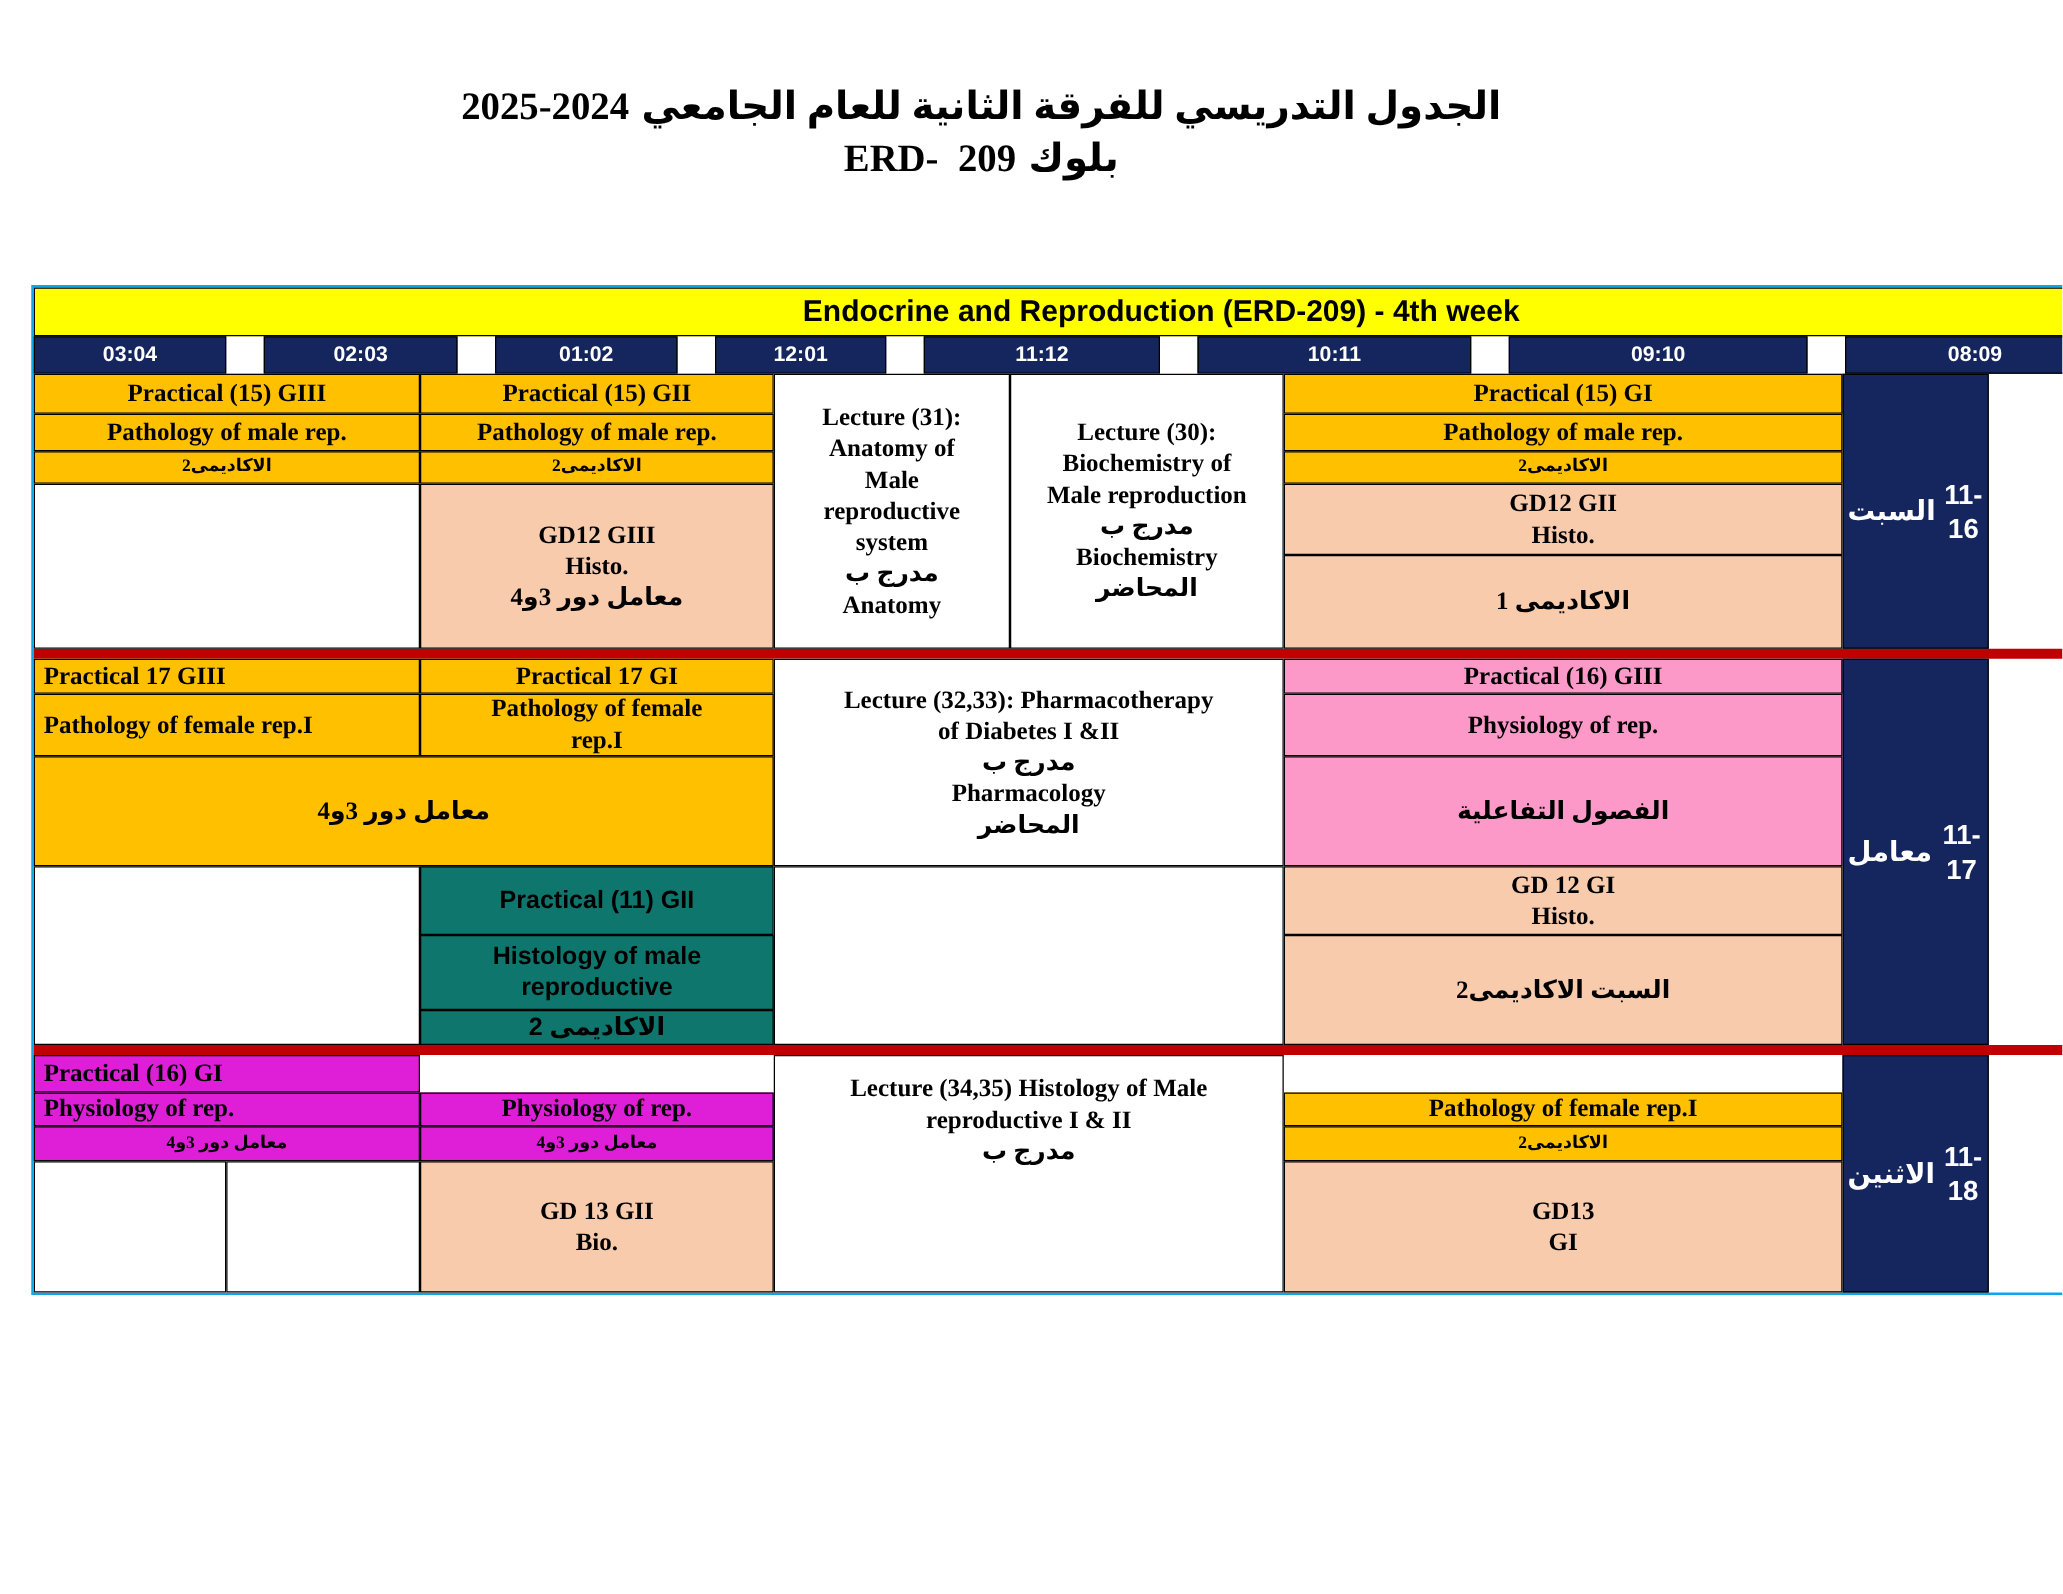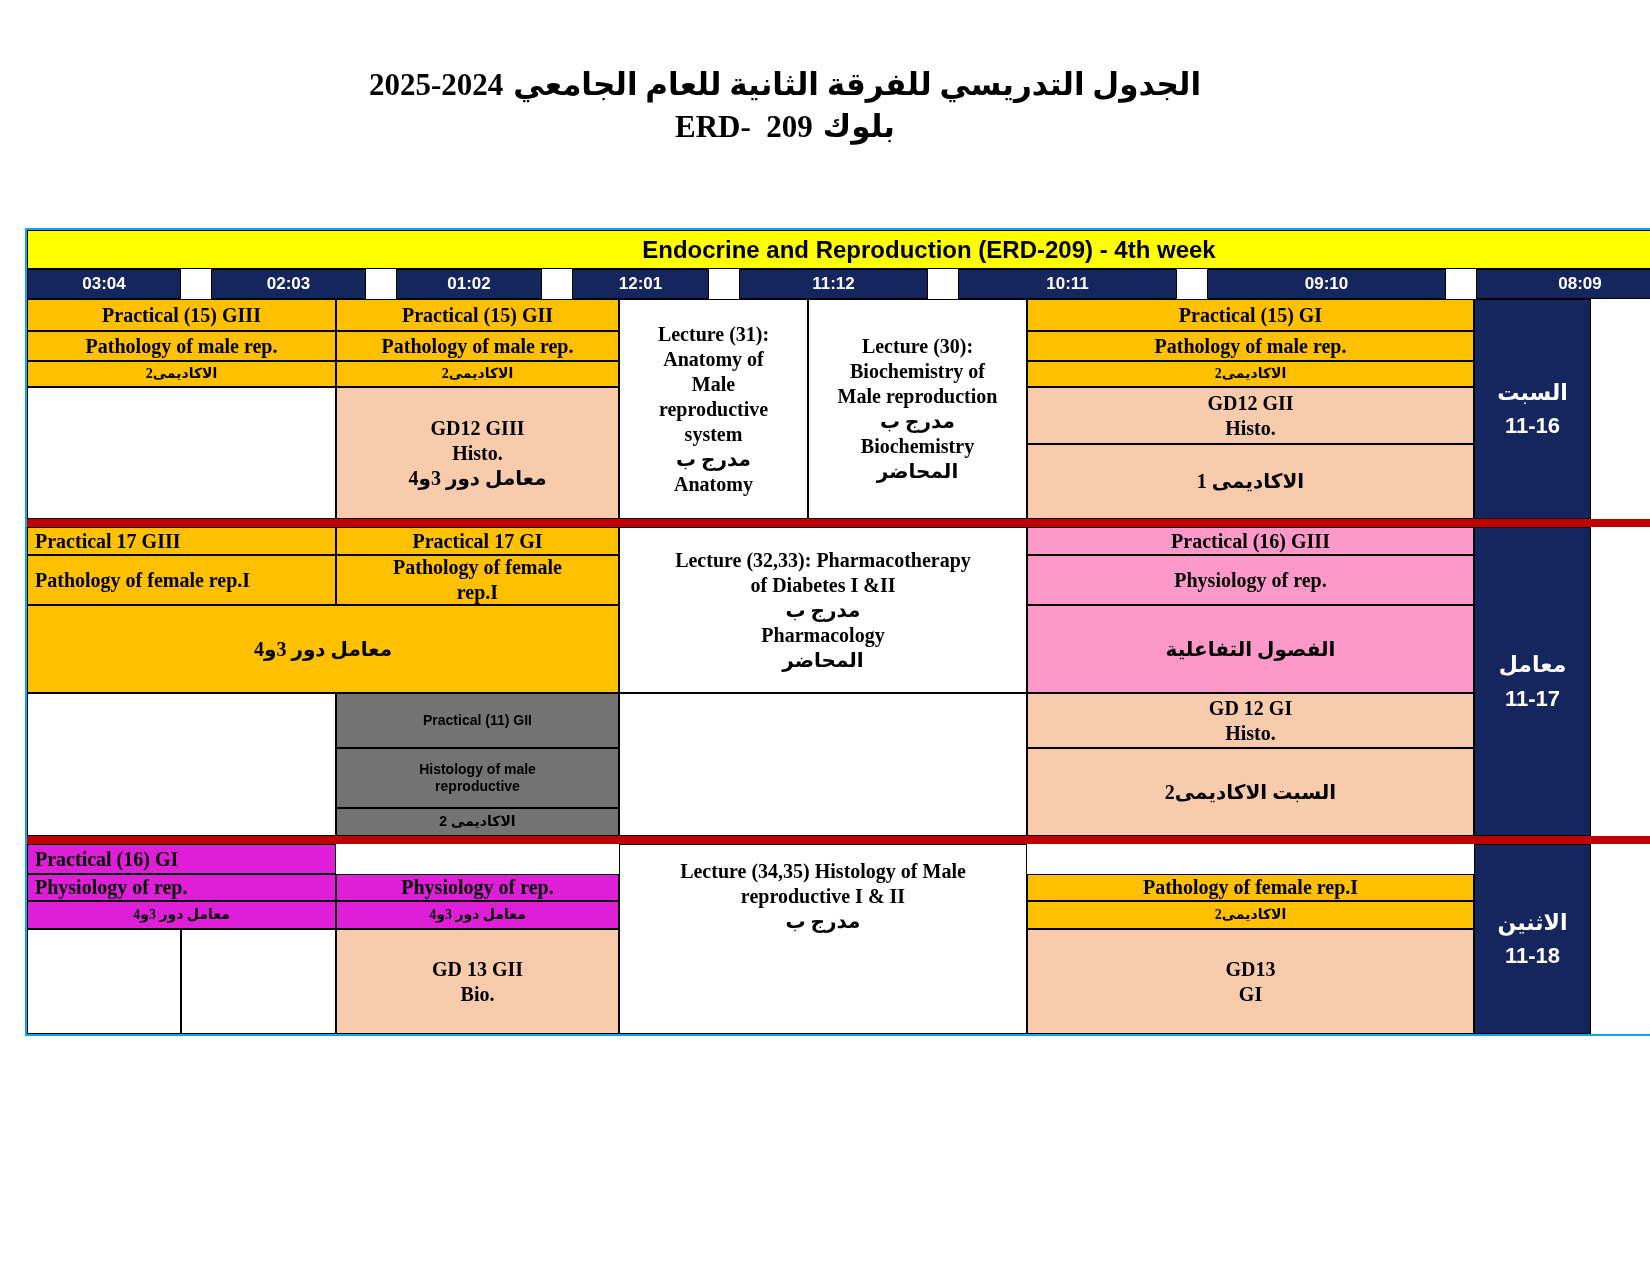--- a/index.html
+++ b/index.html
@@ -20,28 +20,28 @@
   .g-sun{grid-template-rows:28px 50px 88px 55px 60px 28px;}
   .g-mon{grid-template-rows:30px 27px 28px 105px;}
   .cell{border:1px solid #000;box-sizing:border-box;display:flex;align-items:center;justify-content:center;
         text-align:center;white-space:pre-line;overflow:hidden;font-weight:bold;font-size:20px;color:#000;
         padding:1px 3px;line-height:1.25;}
   .th{background:#15265E;color:#fff;font-family:"Liberation Sans","DejaVu Sans",sans-serif;
       font-size:17px;border:1px solid #000;}
   .orange{background:#FFC000;}
   .peach{background:#F8CBAD;}
   .pink{background:#FC99C9;}
-  .green{background:#737373;font-family:"Liberation Sans","DejaVu Sans",sans-serif;font-size:14px;}
+  .green{background:#0f766e;font-family:"Liberation Sans","DejaVu Sans",sans-serif;font-size:20px;}
   .magenta{background:#DF1FD8;}
   .white{background:#ffffff;}
   .navy{background:#15265E;color:#fff;}
   .left{justify-content:flex-start;text-align:left;padding-left:7px;}
   .rtl{direction:rtl;}
   .small{font-size:14px;}
-  .daycell{flex-direction:column;gap:6px;font-family:"Liberation Sans","DejaVu Sans",sans-serif;font-size:22px;}
+  .daycell{flex-direction:row;gap:6px;font-family:"Liberation Sans","DejaVu Sans",sans-serif;font-size:22px;}
   .top{align-items:flex-start;padding-top:14px;}
   .red-sep{height:8px;background:#C00000;}
 </style>
 </head>
 <body>
 
 <div class="sheet">
 
   <div class="titles">
     <div class="t-line" dir="rtl">

